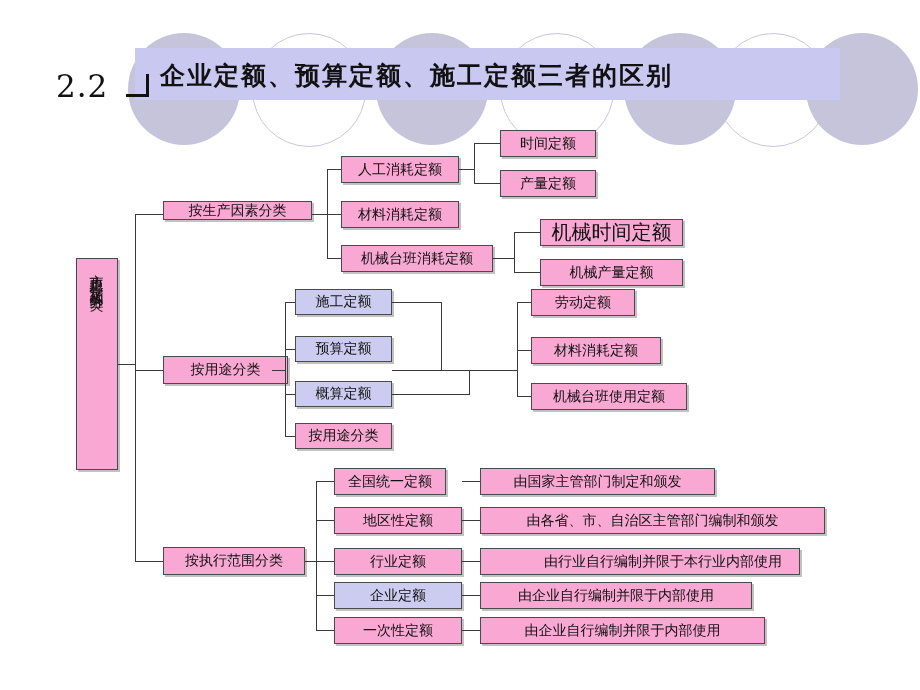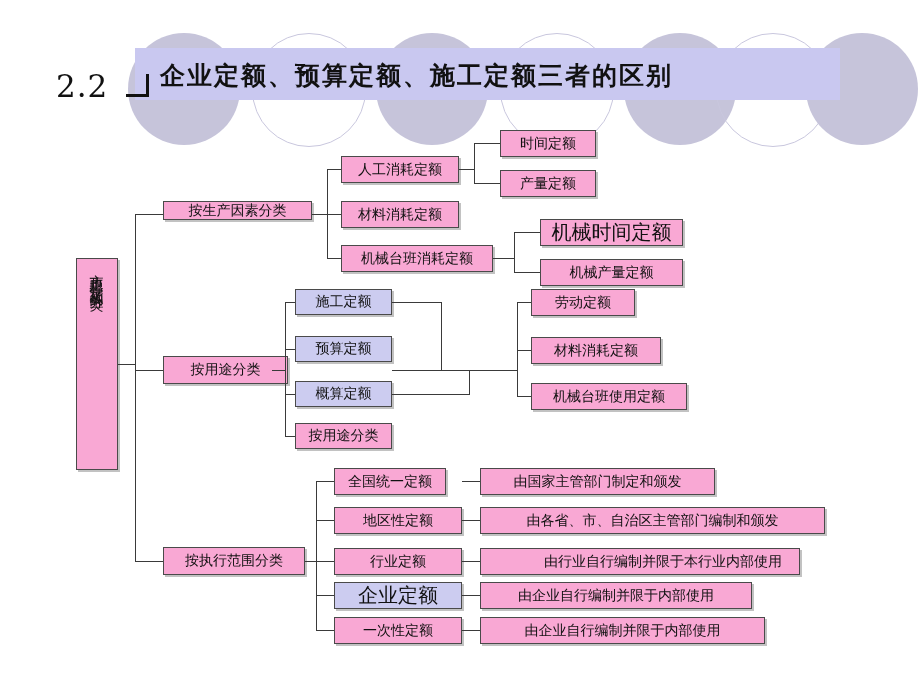--- a/index.html
+++ b/index.html
@@ -163,21 +163,21 @@
   <div class="box sh" style="left:334px;top:507px;width:128px;height:27px;font-size:14px;">地区性定额</div>
   <div class="h" style="left:462px;top:520px;width:18px;"></div>
   <div class="box sh" style="left:480px;top:507px;width:345px;height:27px;font-size:14px;">由各省、市、自治区主管部门编制和颁发</div>
 
   <div class="h" style="left:316px;top:561px;width:18px;"></div>
   <div class="box sh" style="left:334px;top:548px;width:128px;height:27px;font-size:14px;">行业定额</div>
   <div class="h" style="left:462px;top:561px;width:18px;"></div>
   <div class="box sh" style="left:480px;top:548px;width:320px;height:27px;font-size:14px;padding-left:46px;">由行业自行编制并限于本行业内部使用</div>
 
   <div class="h" style="left:316px;top:595px;width:18px;"></div>
-  <div class="box sh hl" style="left:334px;top:582px;width:128px;height:27px;font-size:20px;">企业定额</div>
+  <div class="box sh hl" style="left:334px;top:582px;width:128px;height:27px;font-size:14px;">企业定额</div>
   <div class="h" style="left:462px;top:595px;width:18px;"></div>
   <div class="box sh" style="left:480px;top:582px;width:272px;height:27px;font-size:14px;">由企业自行编制并限于内部使用</div>
 
   <div class="h" style="left:316px;top:630px;width:18px;"></div>
   <div class="box sh" style="left:334px;top:617px;width:128px;height:27px;font-size:14px;">一次性定额</div>
   <div class="h" style="left:462px;top:630px;width:18px;"></div>
   <div class="box sh" style="left:480px;top:617px;width:285px;height:27px;font-size:14px;">由企业自行编制并限于内部使用</div>
 
 </div>
 

